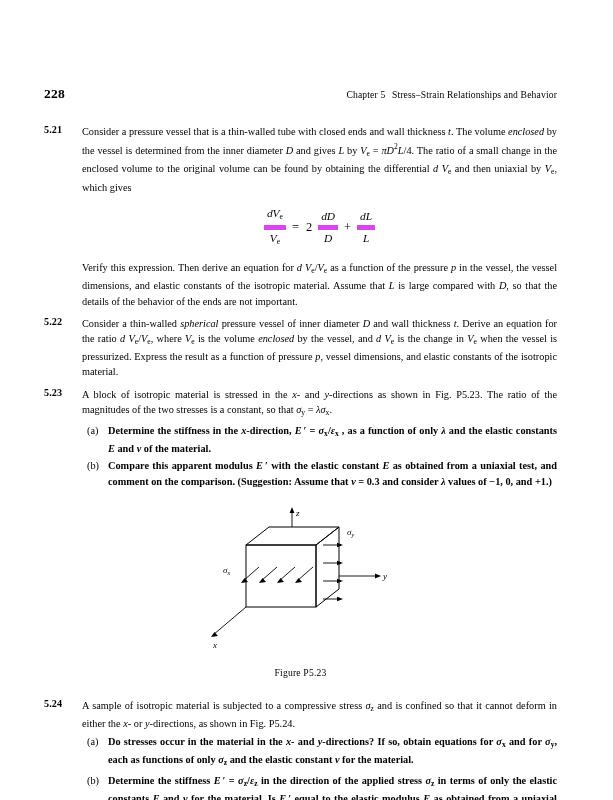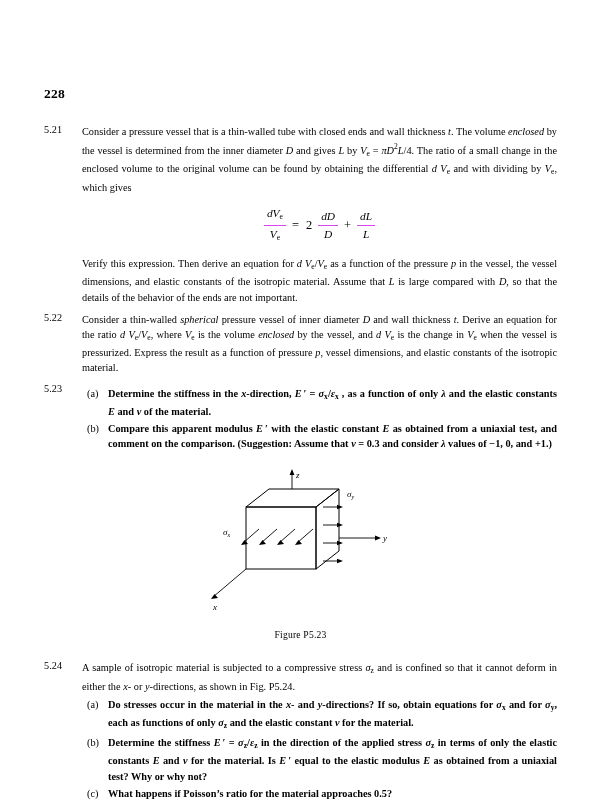--- a/index.html
+++ b/index.html
@@ -41,21 +41,21 @@
     margin-right: 4px;
   }
   .problem {
     display: flex;
     align-items: flex-start;
     margin-bottom: 7px;
   }
   .prob-num {
     flex: 0 0 38px;
     font-size: 10.2px;
-    font-weight: normal;
+    font-weight: bold;
     padding-top: 0px;
     letter-spacing: 0.1px;
   }
   .prob-body {
     flex: 1 1 auto;
     font-size: 10.3px;
     line-height: 15.2px;
     text-align: justify;
   }
   .prob-body p {
@@ -71,21 +71,21 @@
   }
   .frac {
     display: inline-block;
     vertical-align: middle;
     text-align: center;
     margin: 0 1px;
   }
   .frac .num {
     display: block;
     padding: 0 3px 1px 3px;
-    border-bottom: 1px solid #d946ef;
+    border-bottom: 5px solid #d946ef;
     font-size: 11.4px;
   }
   .frac .den {
     display: block;
     padding: 1px 3px 0 3px;
     font-size: 11.4px;
     font-family: Liberation Serif, serif;
   }
   .mid {
     display: inline-block;
@@ -140,28 +140,32 @@
     font-style: italic;
   }
 </style>
 </head>
 <body>
 
 <div class="page">
 
   <div class="header">
     <div class="page-number">228</div>
+    <div class="header-title">
+      <span class="chapnum">Chapter  5</span>
+      <span>Stress–Strain Relationships and Behavior</span>
+    </div>
   </div>
 
   <div class="problem">
     <div class="prob-num">5.21</div>
     <div class="prob-body">
       <p>
         <span>Consider a pressure vessel that is a thin-walled tube with closed ends and wall thickness </span><i>t</i><span>. The volume </span><i>enclosed</i><span> by the vessel is determined from the inner diameter </span><i>D</i><span> and gives </span><i>L</i><span> by</span>
-        <span><i>V</i><sub class="v">e</sub> = <i>πD</i><sup class="v">2</sup><i>L</i>/4</span><span>. The ratio of a small change in the enclosed volume to the original volume can be found by obtaining the differential </span><span><i>d V</i><sub class="v">e</sub></span><span> and with dividing by </span><span><i>V</i><sub class="v">e</sub></span><span>, which gives</span>
+        <span><i>V</i><sub class="v">e</sub> = <i>πD</i><sup class="v">2</sup><i>L</i>/4</span><span>. The ratio of a small change in the enclosed volume to the original volume can be found by obtaining the differential </span><span><i>d V</i><sub class="v">e</sub></span><span> and then uniaxial by </span><span><i>V</i><sub class="v">e</sub></span><span>, which gives</span>
       </p>
 
       <div class="eqn">
         <span class="frac">
           <span class="num"><i>dV</i><sub class="v">e</sub></span>
           <span class="den"><i>V</i><sub class="v">e</sub></span>
         </span>
         <span class="mid">=</span>
         <span class="mid">2</span>
         <span class="frac">
@@ -186,20 +190,23 @@
     <div class="prob-body">
       <p>
         Consider a thin-walled <i>spherical</i> pressure vessel of inner diameter <i>D</i> and wall thickness <i>t</i>. Derive an equation for the ratio <i>d V</i><sub class="v">e</sub>/<i>V</i><sub class="v">e</sub>, where <i>V</i><sub class="v">e</sub> is the volume <i>enclosed</i> by the vessel, and <i>d V</i><sub class="v">e</sub> is the change in <i>V</i><sub class="v">e</sub> when the vessel is pressurized. Express the result as a function of pressure <i>p</i>, vessel dimensions, and elastic constants of the isotropic material.
       </p>
     </div>
   </div>
 
   <div class="problem">
     <div class="prob-num">5.23</div>
     <div class="prob-body">
+      <p>
+        A block of isotropic material is stressed in the <i>x</i>- and <i>y</i>-directions as shown in Fig. P5.23. The ratio of the magnitudes of the two stresses is a constant, so that <i>σ</i><sub class="v">y</sub> = <i>λσ</i><sub class="v">x</sub>.
+      </p>
       <div class="sublist">
         <div class="sub-item">
           <div class="sub-label">(a)</div>
           <div class="sub-text">
             Determine the stiffness in the <i>x</i>-direction, <i>E</i> ′ = <i>σ</i><sub class="v">x</sub>/<i>ε</i><sub class="v">x</sub> , as a function of only <i>λ</i> and the elastic constants <i>E</i> and <i>ν</i> of the material.
           </div>
         </div>
         <div class="sub-item">
           <div class="sub-label">(b)</div>
           <div class="sub-text">

